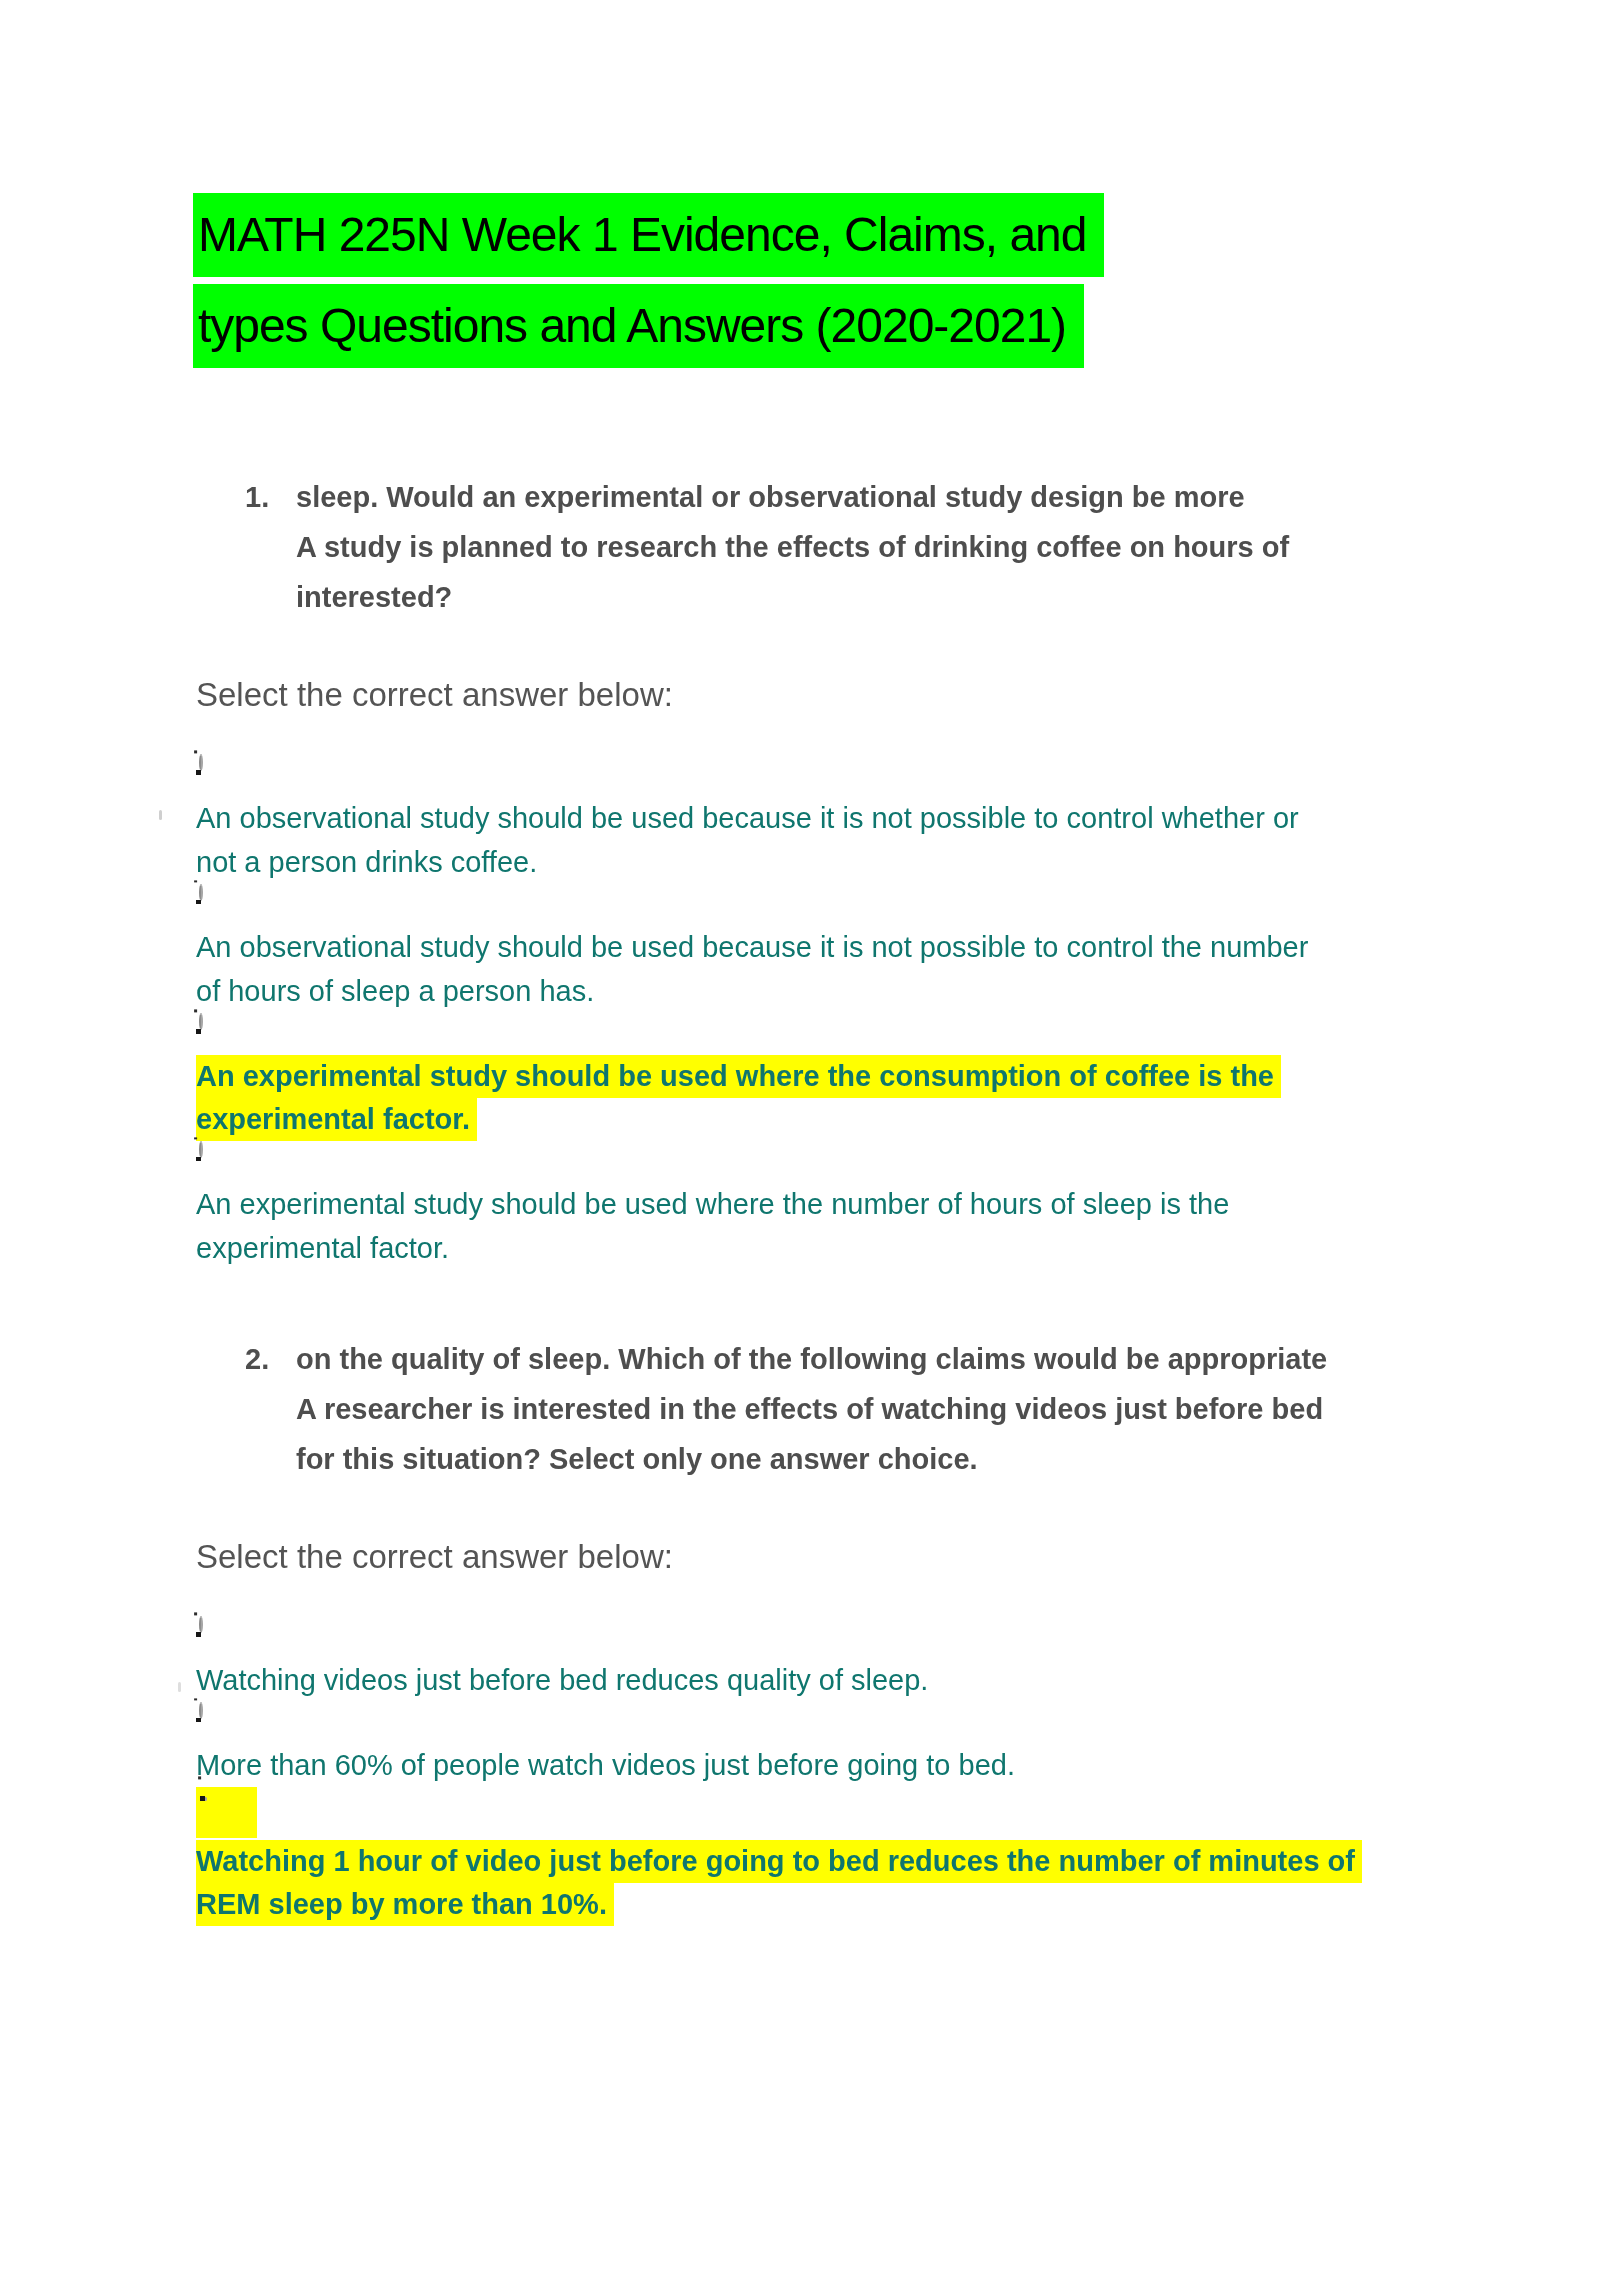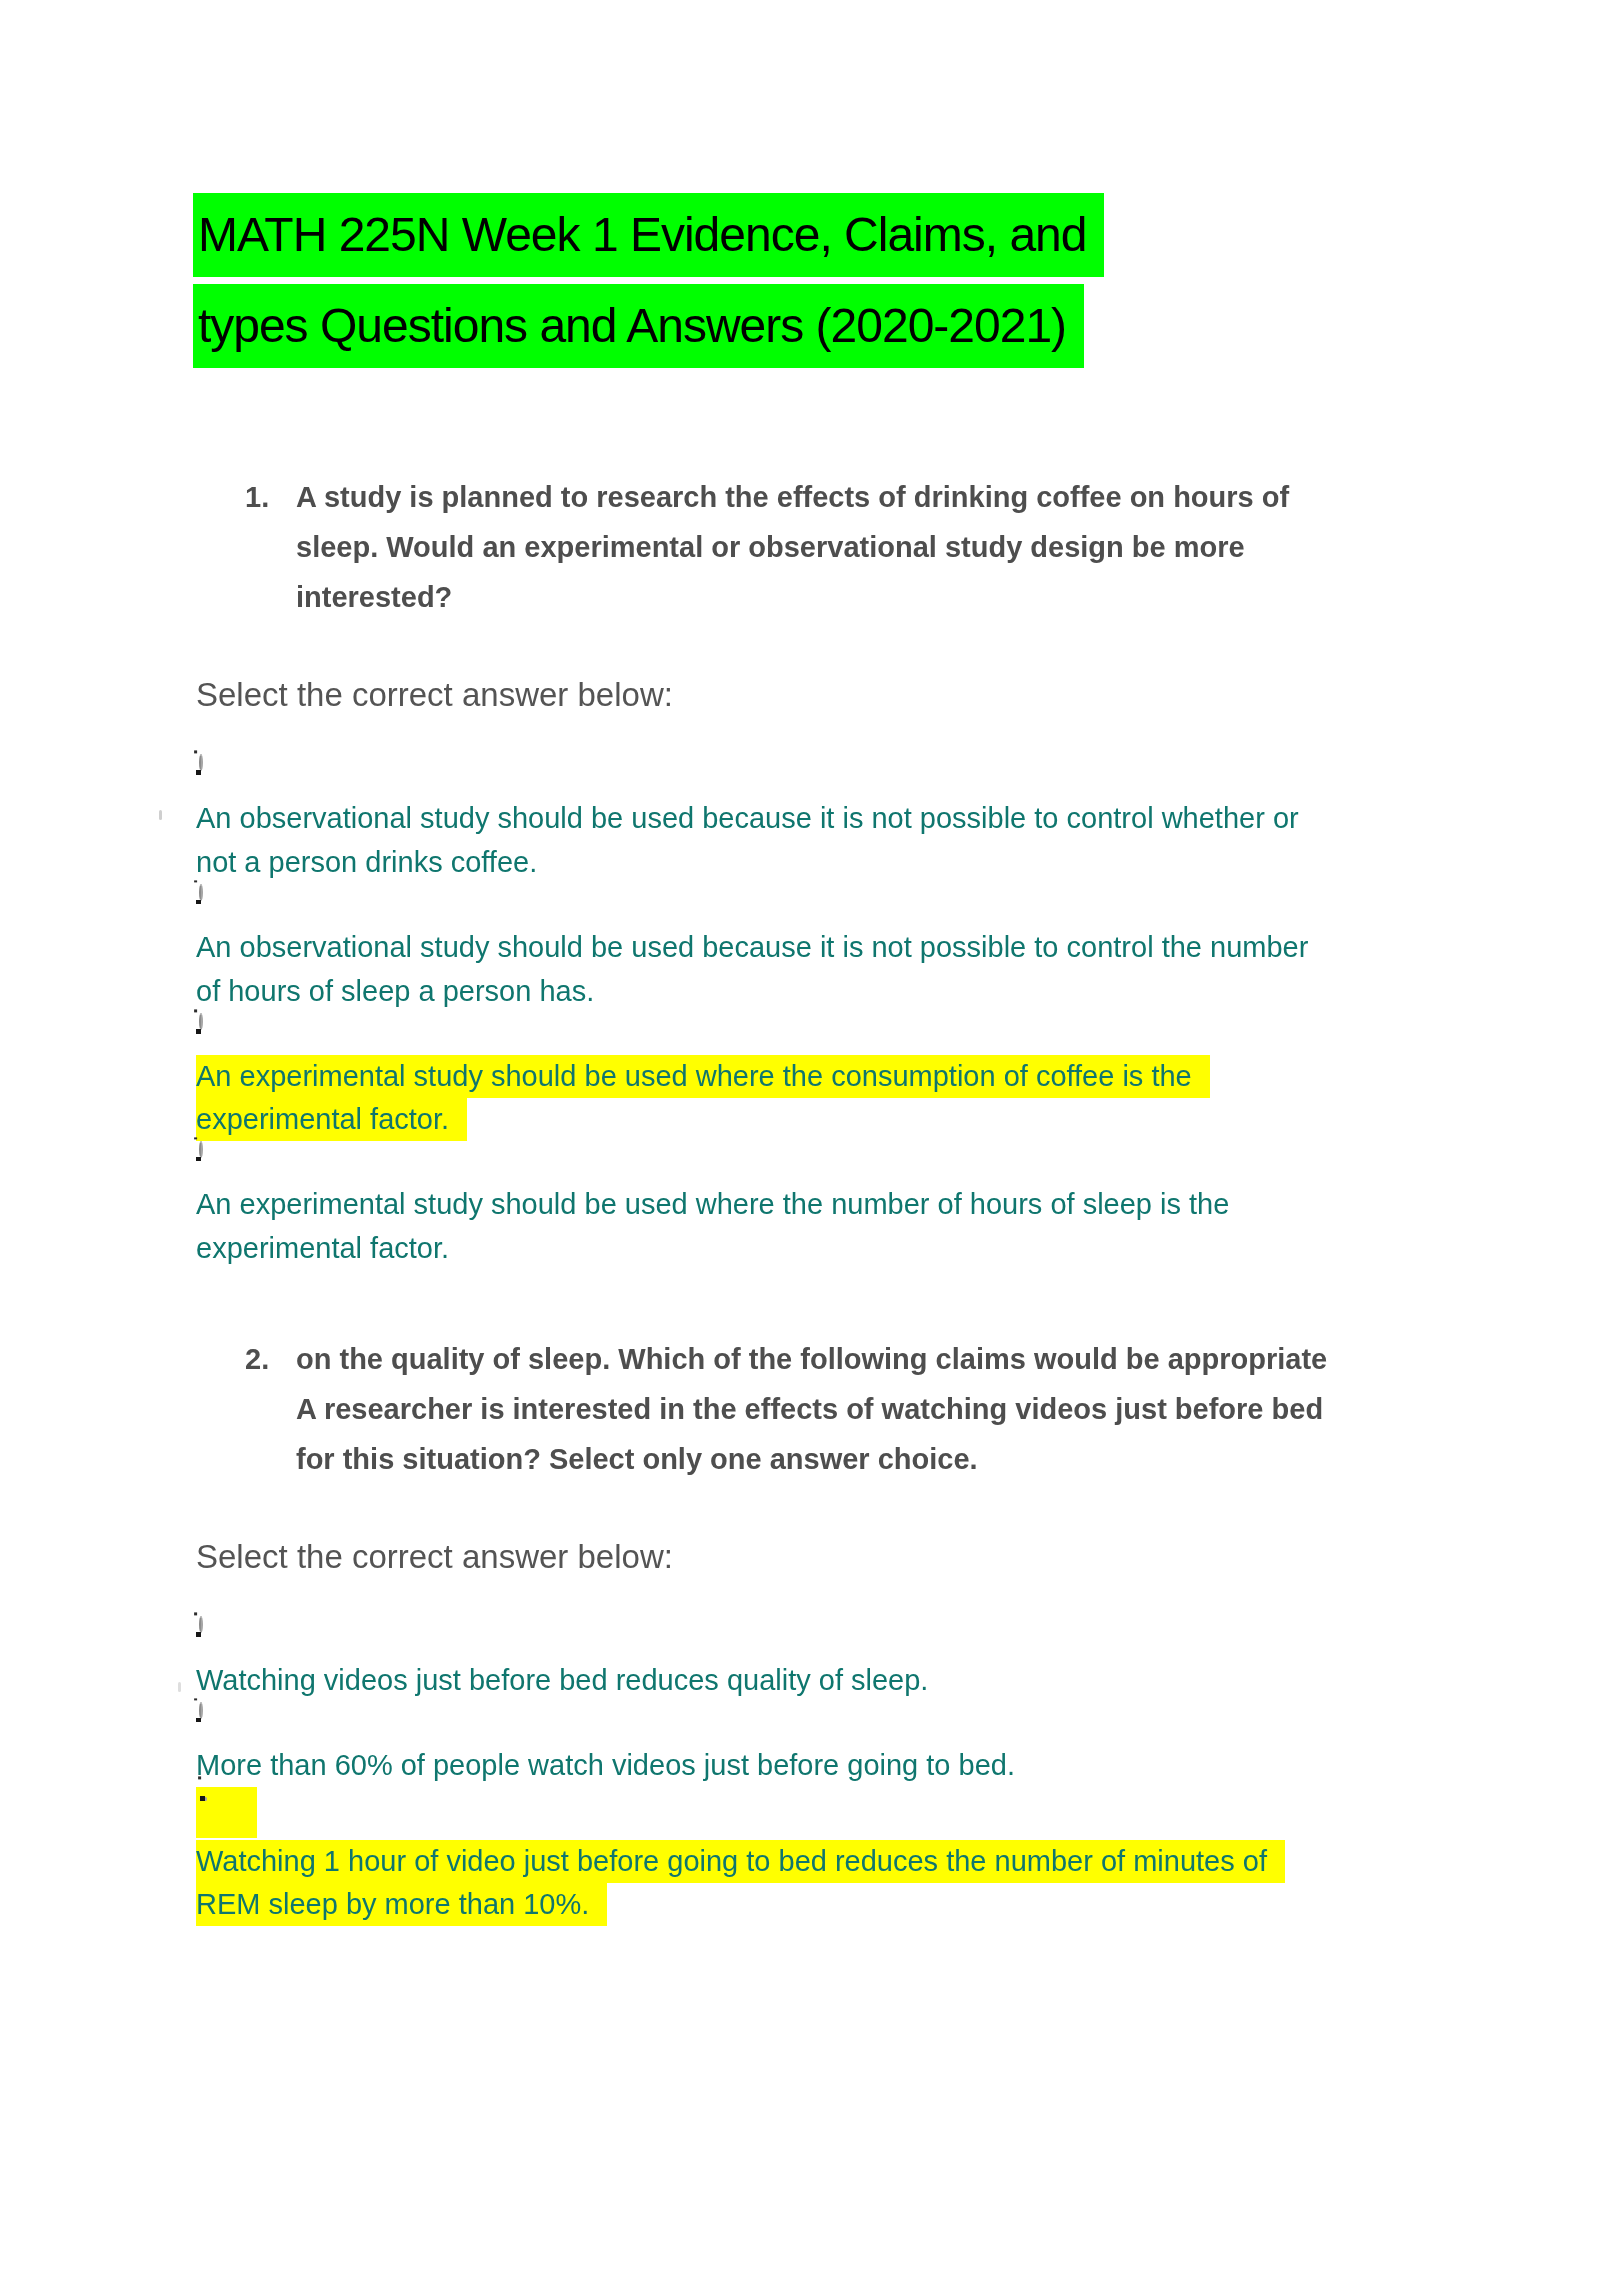--- a/index.html
+++ b/index.html
@@ -60,21 +60,22 @@
     box-shadow:-2.9px -20.6px 0 -1px #2e2e2e;
   }
 
   .opt-text { color:#0f766e; font-size:29px; }
   .oline { line-height:44px; white-space:nowrap; }
   .oline span { display:inline; }
   .oline span.hl {
     display:inline-block;
     background:var(--yellow,#ffff00);
     line-height:43px;
-    padding-right:18px;
+    padding-right:7px;
+    font-weight:bold;
   }
   .opt-hl .oline { line-height:43px; }
 
   
   .stray { position:absolute; width:2.9px; height:9.8px; background:#cfcfcf; border-radius:2px; }
   .stray-1 { left:159px; top:617px; }
   .stray-2 { left:178px; top:1489px; background:#dedede; }
 </style>
 </head>
 <body>
@@ -87,22 +88,22 @@
     </div>
     <div class="title-line">
       <span>types Questions and Answers (2020-2021)</span>
     </div>
   </header>
 
   <section class="question q1">
     <div class="prompt">
       <div class="qnum">1.</div>
       <div class="qtext">
+        <div class="pline">sleep. Would an experimental or observational study design be more</div>
         <div class="pline">A study is planned to research the effects of drinking coffee on hours of</div>
-        <div class="pline">sleep. Would an experimental or observational study design be more</div>
         <div class="pline">interested?</div>
       </div>
     </div>
 
     <div class="select-label">Select the correct answer below:</div>
 
     <div class="options">
 
       <div class="option">
         <span class="radio-wrap">

